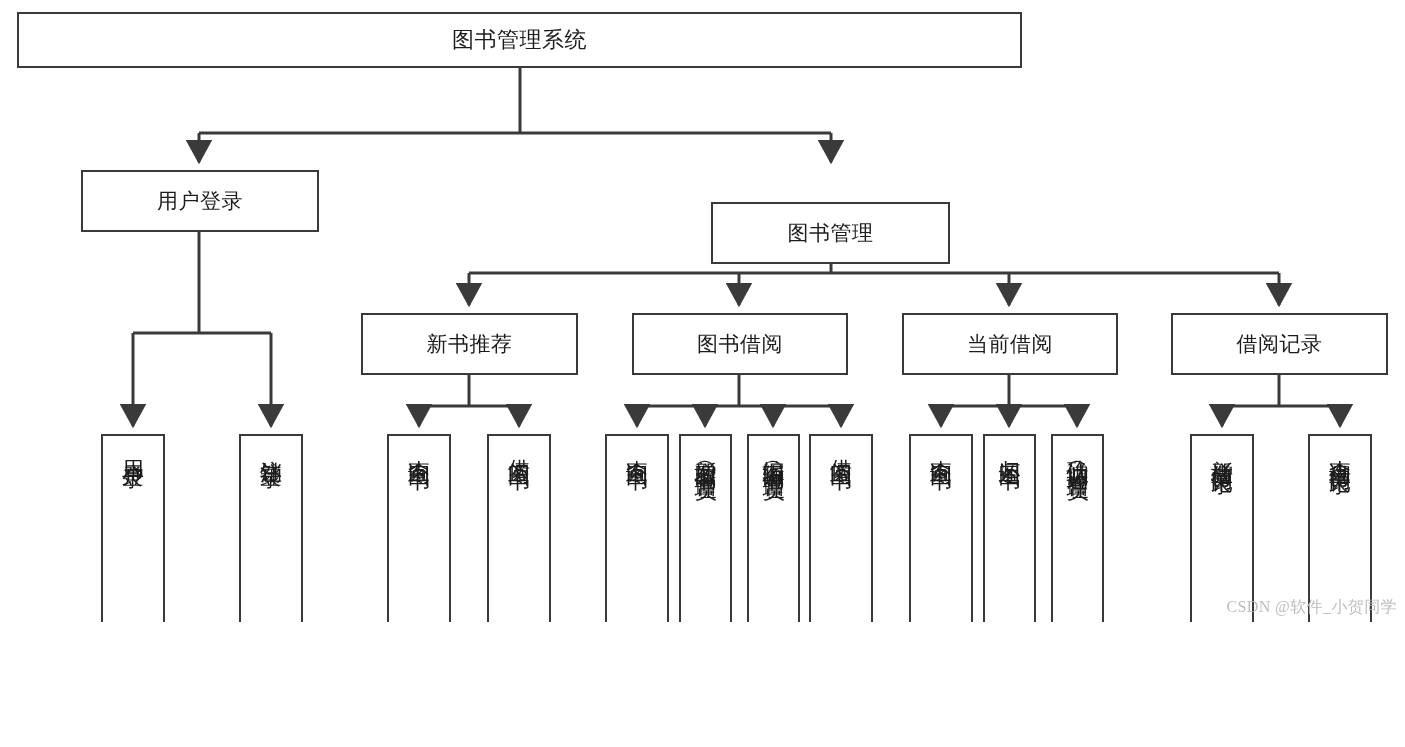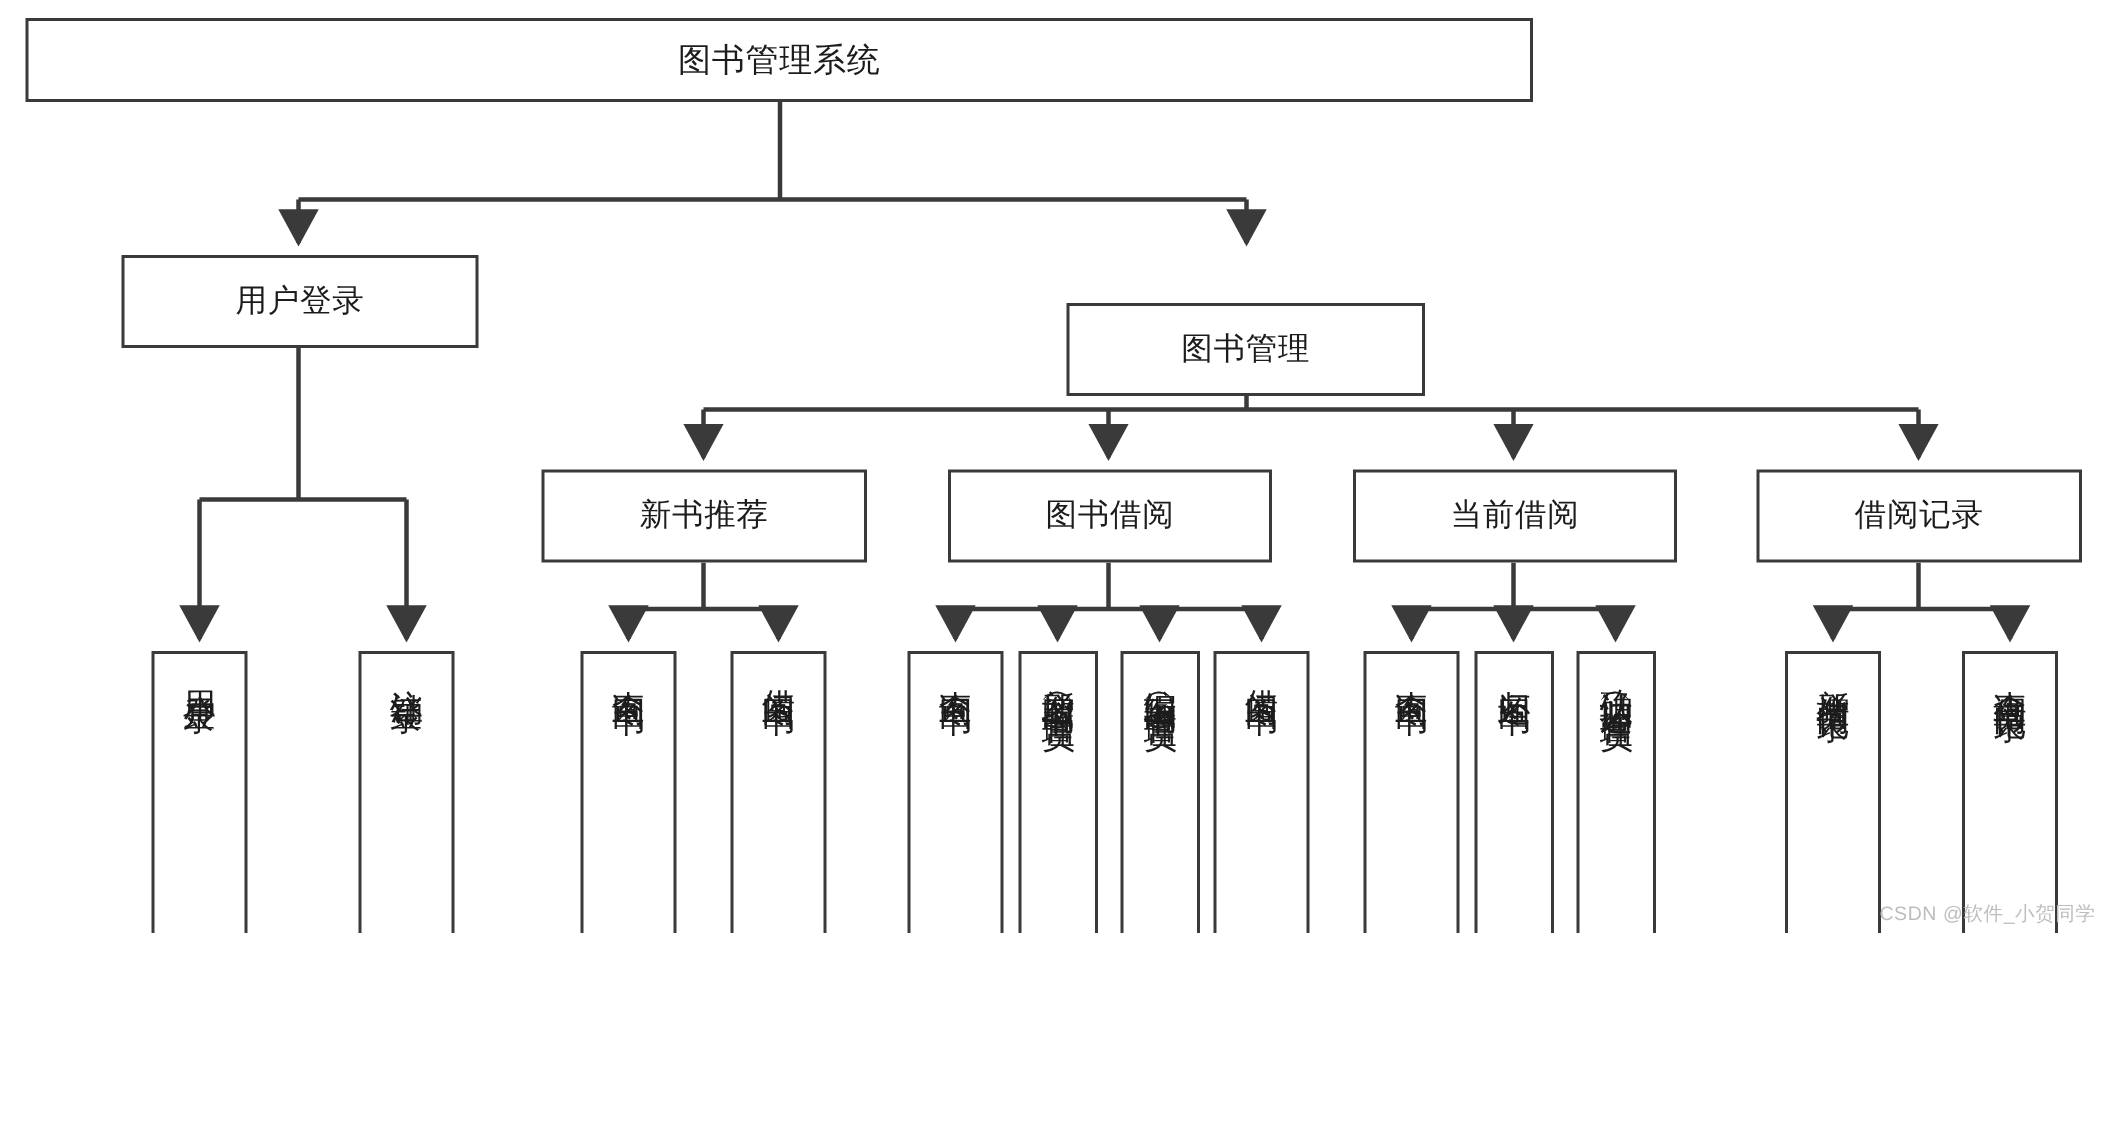--- a/index.html
+++ b/index.html
@@ -9,20 +9,21 @@
   }
   body {
     font-family: "Liberation Sans", "DejaVu Sans", sans-serif;
   }
   #canvas {
     position: relative;
     width: 1405px;
     height: 622px;
     background: #ffffff;
     overflow: hidden;
+    font-family: Liberation Serif, serif;
   }
   svg#connectors {
     position: absolute;
     left: 0;
     top: 0;
     width: 1405px;
     height: 747px;
     pointer-events: none;
   }
   .node {
@@ -59,21 +60,21 @@
     text-orientation: upright;
     font-size: 22px;
     letter-spacing: 3px;
     line-height: 1;
     white-space: nowrap;
   }
   #watermark {
     position: absolute;
     right: 8px;
     bottom: 4px;
-    font-size: 13px;
+    font-size: 16px;
     color: #bdbdbd;
     letter-spacing: 0.4px;
     white-space: nowrap;
   }
 </style>
 </head>
 <body>
 
 <div id="canvas">
 

